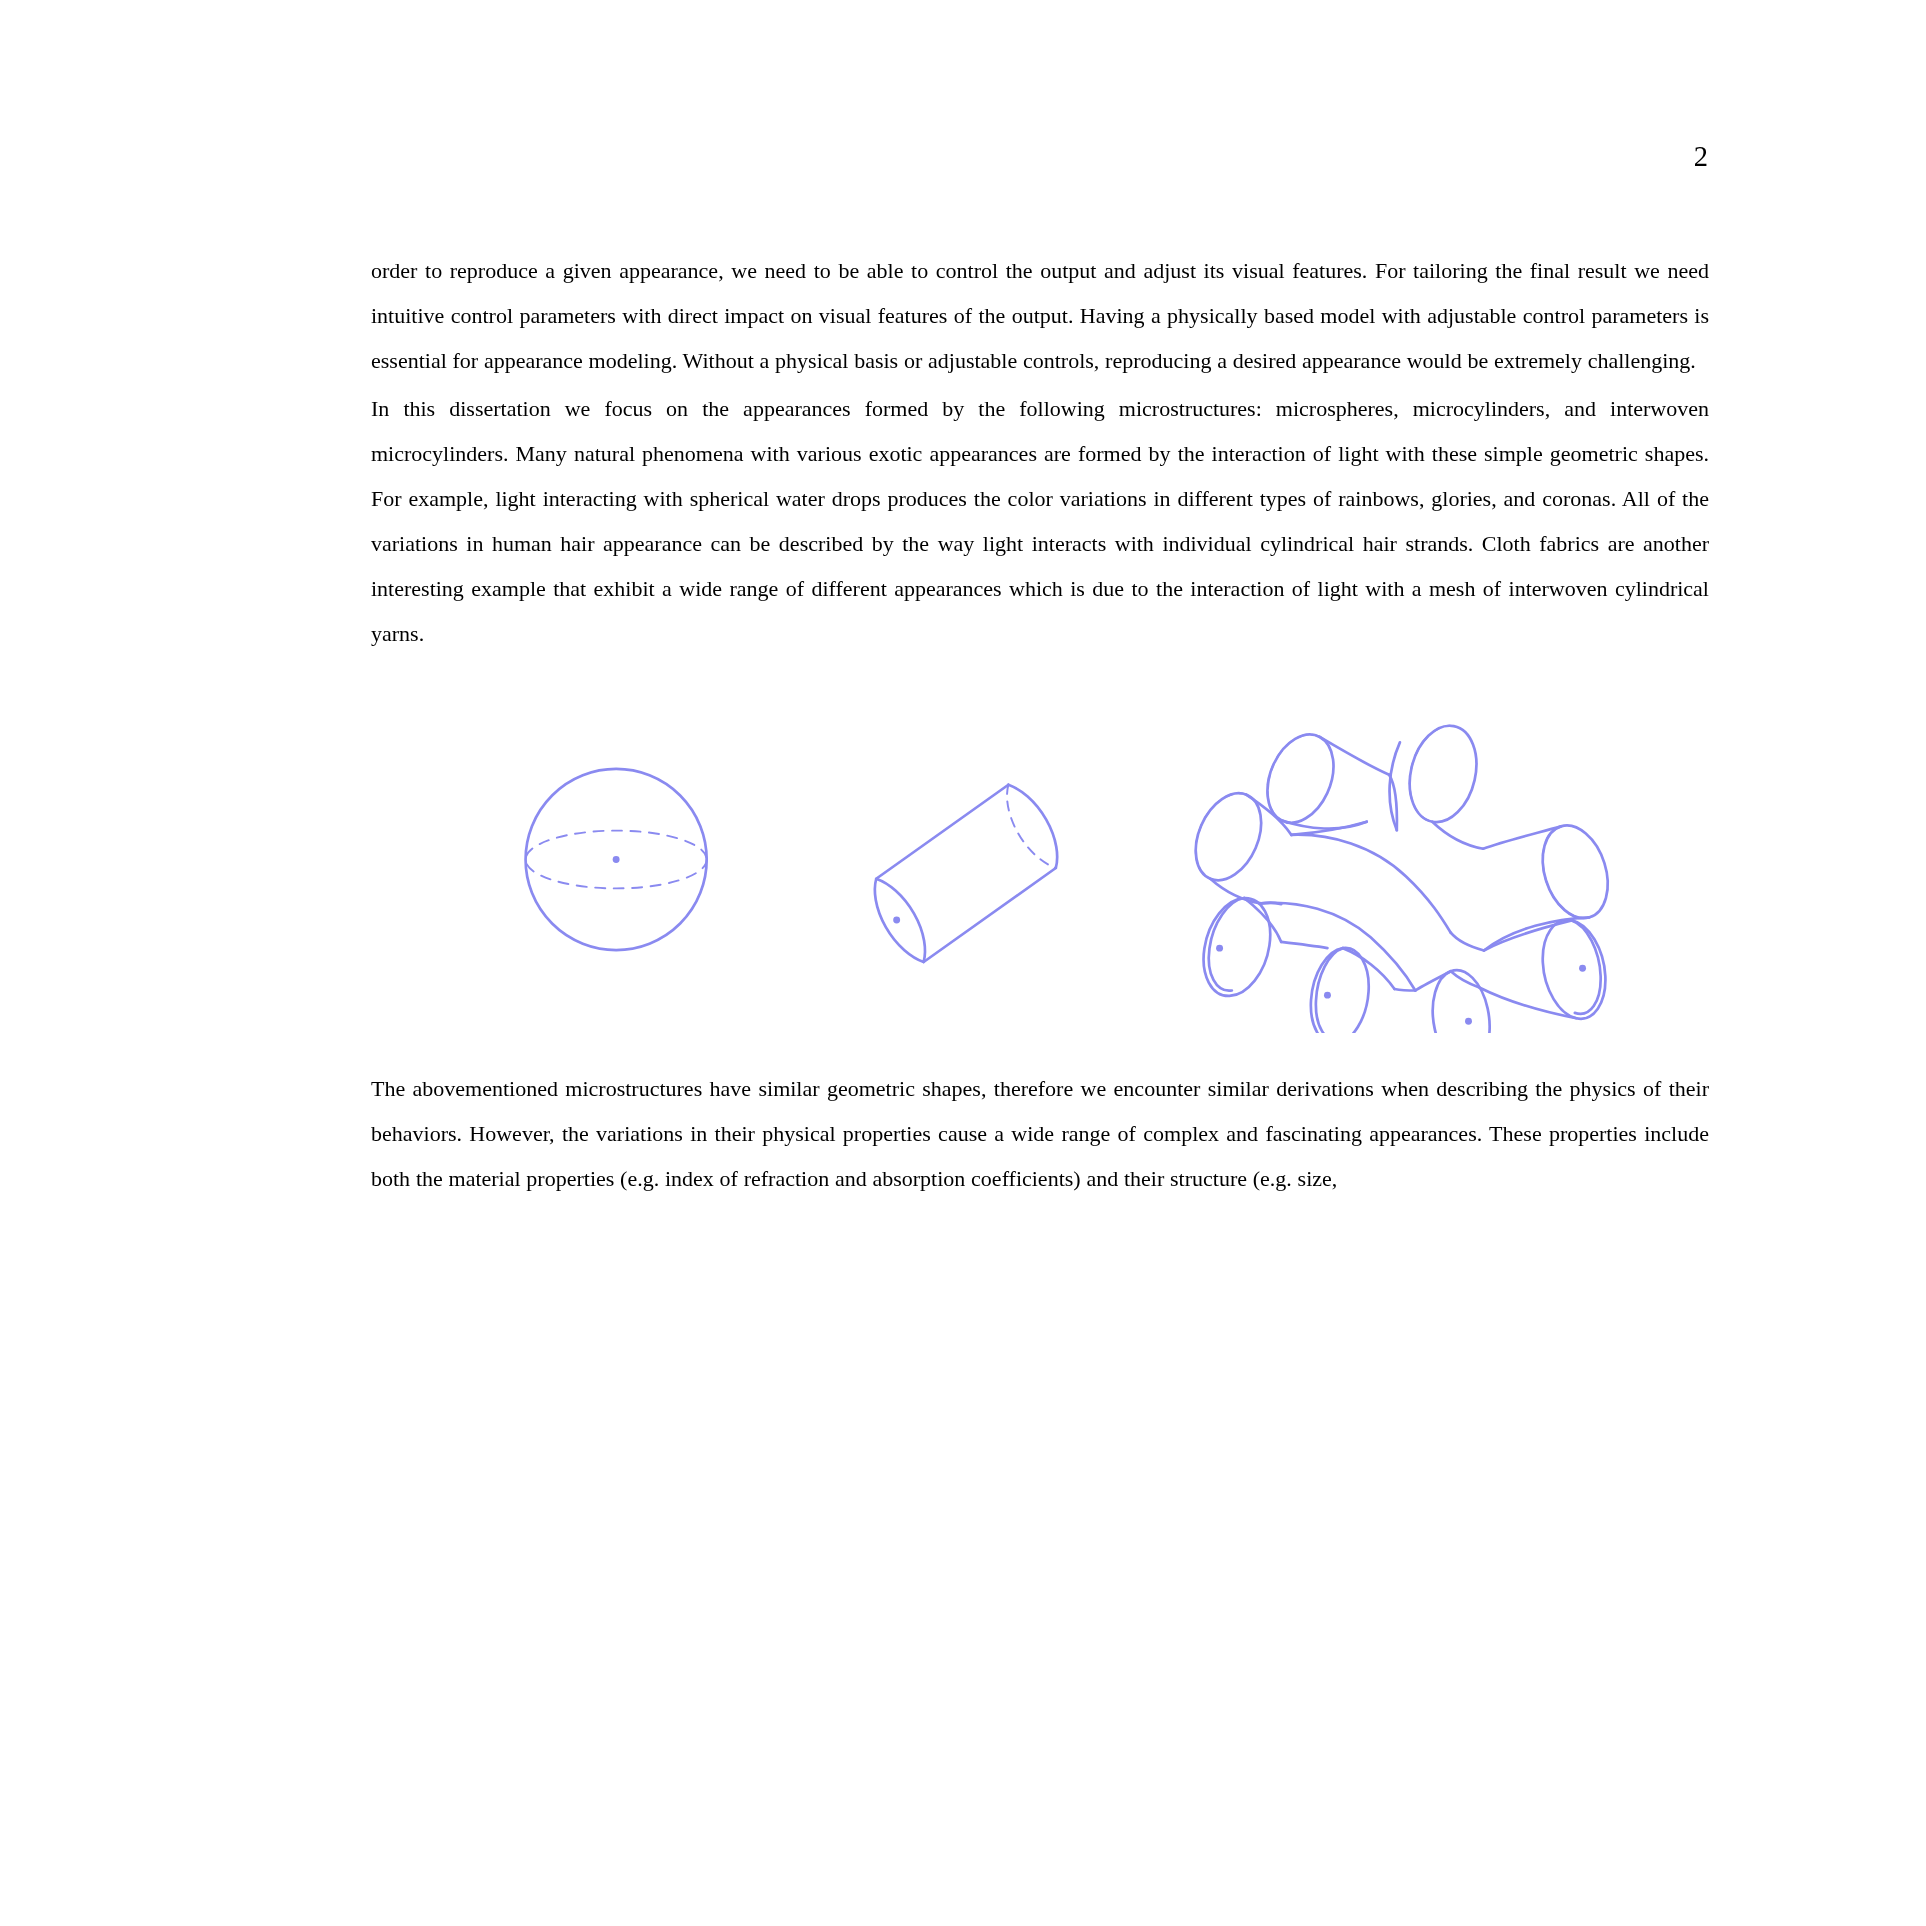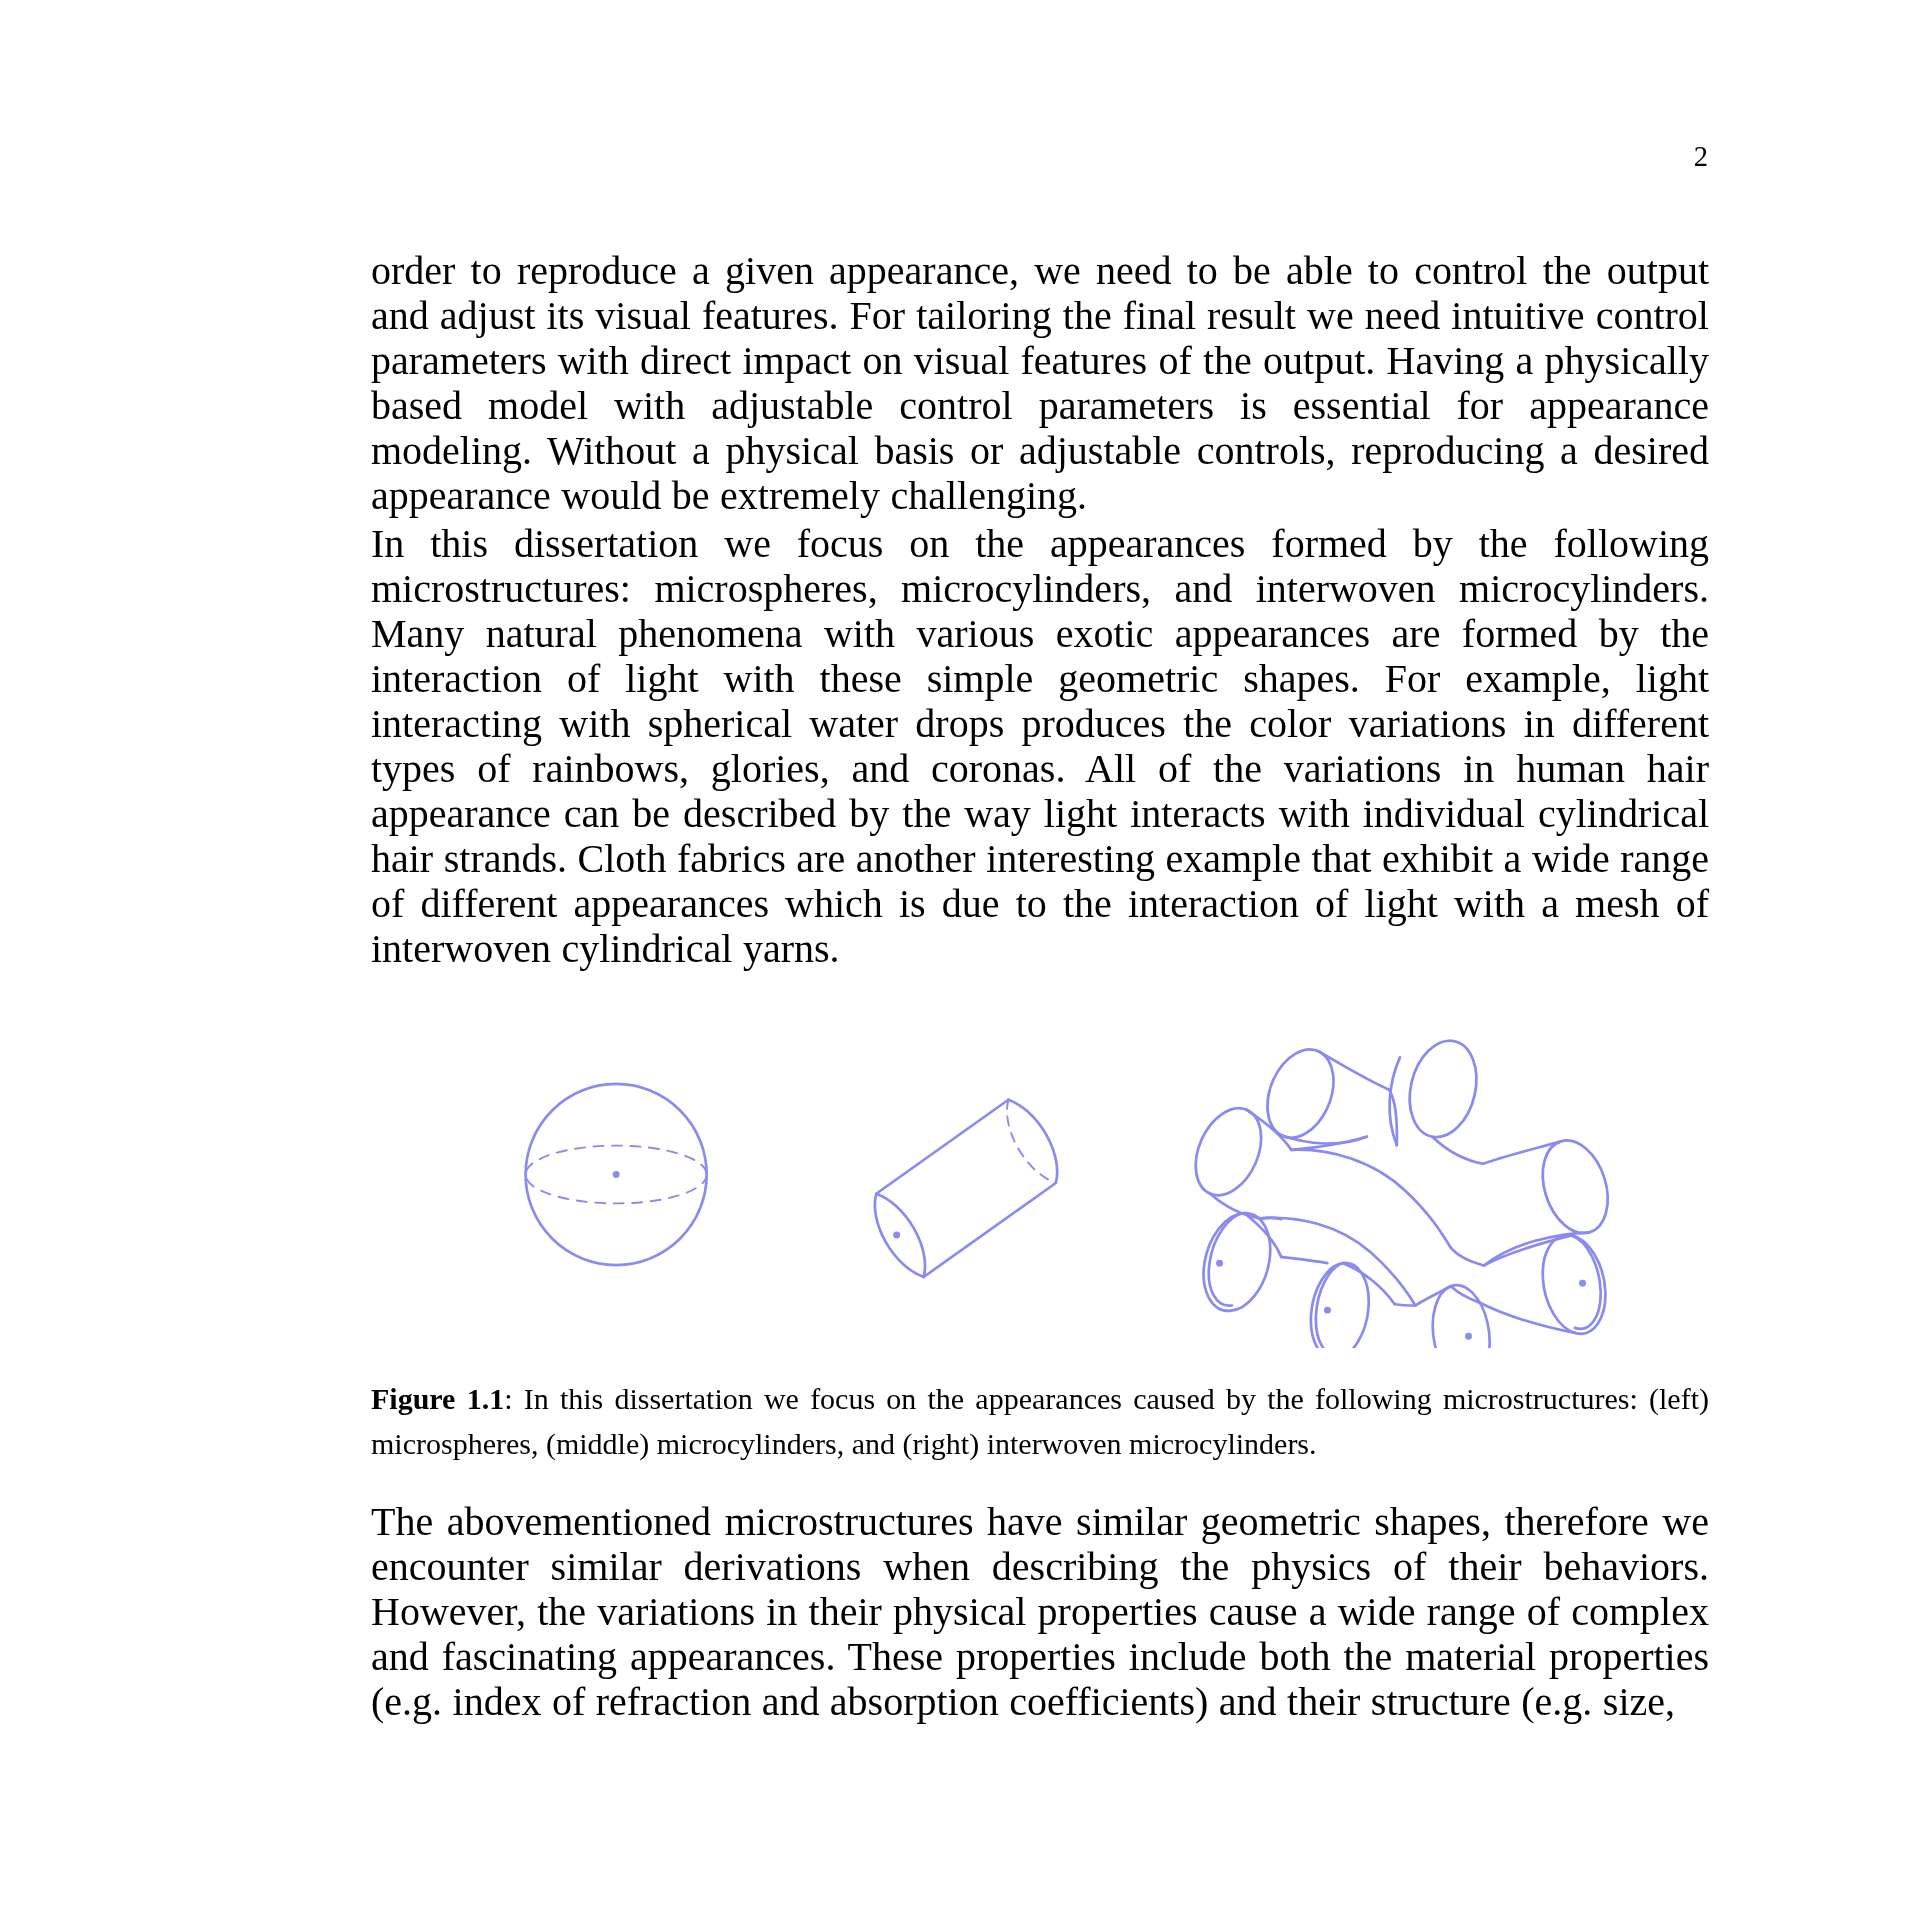--- a/index.html
+++ b/index.html
@@ -23,21 +23,21 @@
   }
 
   .content {
     position:absolute;
     left:371px; top:248px;
     width:1338px;
   }
 
   p.body {
     margin:0 0 0 0;
-    font-size:40px;
+    font-size:22px;
     line-height:45px;
     text-align:justify;
     text-justify:inter-word;
     hyphens:none;
     -webkit-hyphens:none;
     word-spacing:0.012em;
   }
   p.body + p.body { margin-top:3px; }
 
   .fig-block { margin-top:30px; }
@@ -168,21 +168,20 @@
             <path d="M 2348,352 C 2314,362 2252,378 2152,386" stroke="#8a8af0" stroke-width="7" fill="none"></path>
             <path d="M 2566,640 C 2584,662 2614,676 2652,686" stroke="#8a8af0" stroke-width="7" fill="none"></path>
             <path d="M 2126,664 C 2160,668 2210,674 2246,680" stroke="#8a8af0" stroke-width="7" fill="none"></path>
             <path d="M 2420,786 C 2442,790 2460,790 2474,790" stroke="#8a8af0" stroke-width="7" fill="none"></path>
             <path d="M 2074,564 C 2098,560 2112,562 2126,566" stroke="#8a8af0" stroke-width="7" fill="none"></path>
             <path d="M 2640,782 C 2612,772 2588,760 2566,740" stroke="#8a8af0" stroke-width="7" fill="none"></path>
           </g>
 
         </svg>
 
-        <figcaption class="caption"><span class="cap-label">Figure 1.1</span><span>:</span><span> In this dissertation we focus on the appearances caused by the following microstructures: (left) microspheres, (middle) microcylinders, and (right) interwoven microcylinders.</span></figcaption>
       </figure>
     </div>
 
     <p class="body after-fig">The abovementioned microstructures have similar geometric shapes, therefore we encounter similar derivations when describing the physics of their behaviors. However, the variations in their physical properties cause a wide range of complex and fascinating appearances. These properties include both the material properties (e.g. index of refraction and absorption coefficients) and their structure (e.g. size,</p>
 
   </div>
 </div>
 
 
 </body></html>

